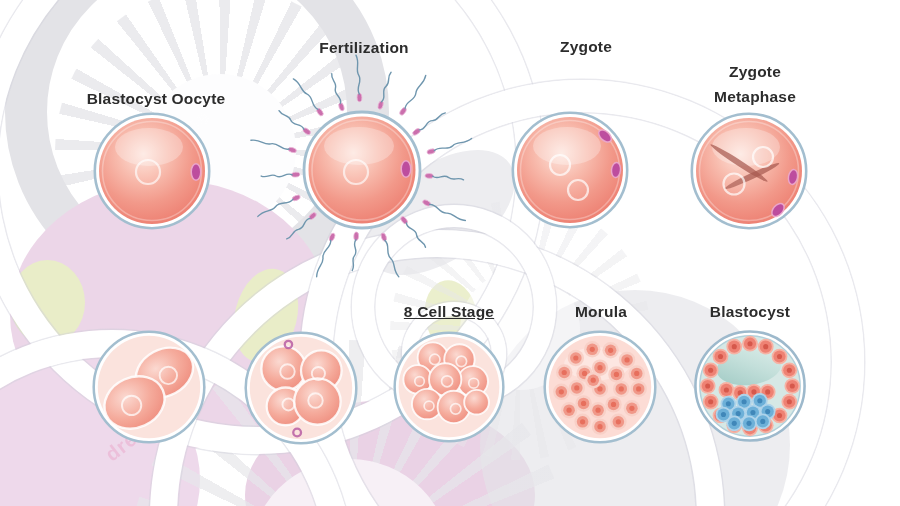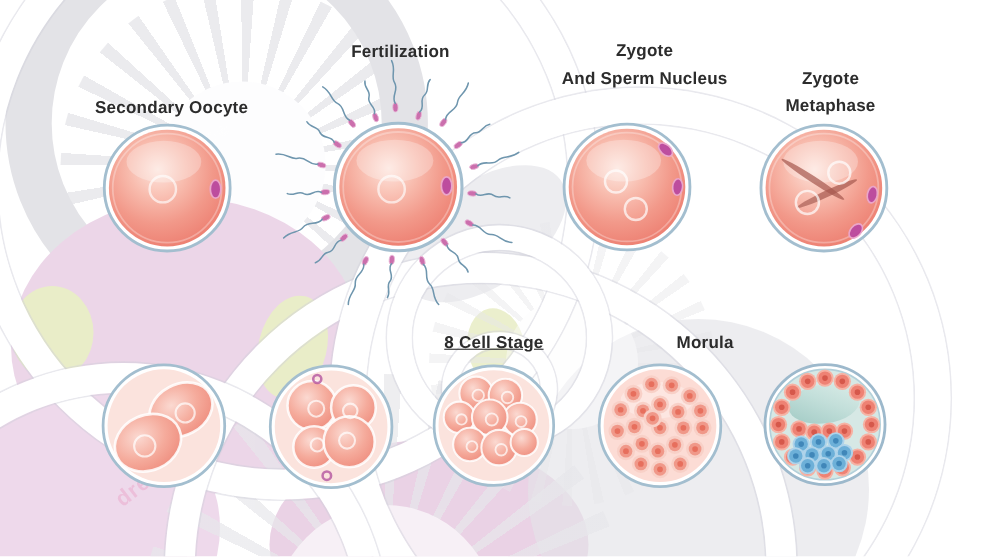--- a/index.html
+++ b/index.html
@@ -89,38 +89,40 @@
       </g>
       <g id="bcell">
         <circle r="8" fill="#aed3ea"></circle>
           <circle r="6.2" fill="#6db0d8"></circle>
           <circle r="2.6" fill="#4087b9"></circle>
       </g>
     </defs>
   </svg>
 
   <div class="label" style="left:156px;top:86px;">
-    <span>Secondary Oocyte</span>
+    <span>Blastocyst Oocyte</span>
   </div>
   <div class="label" style="left:364px;top:35px;">
     <span>Fertilization</span>
   </div>
   <div class="label" style="left:586px;top:34px;">
     <div>Zygote</div>
-    <div>And Sperm Nucleus</div>
   </div>
   <div class="label" style="left:755px;top:59px;">
     <div>Zygote</div>
     <div>Metaphase</div>
   </div>
   <div class="label" style="left:449px;top:299px;text-decoration:underline;">
     <span>8 Cell Stage</span>
   </div>
-  <div class="label" style="left:601px;top:299px;margin-left:40px;">
+  <div class="label" style="left:601px;top:299px;">
     <span>Morula</span>
+  </div>
+  <div class="label" style="left:750px;top:299px;">
+    <span>Blastocyst</span>
   </div>
 
   <svg class="cell" style="left:92px;top:111px;" width="120" height="120" viewBox="0 0 120 120">
     <g>
       <circle cx="60" cy="60" r="57.2" fill="#ffffff" stroke="#a3becf" stroke-width="2.6"></circle>
       <circle cx="60" cy="60" r="53" fill="url(#eggBody)"></circle>
       <ellipse cx="57" cy="36" rx="34" ry="19" fill="#ffffff" opacity=".28"></ellipse>
       <circle cx="60" cy="60" r="49.5" fill="none" stroke="#ffffff" stroke-width="1.6" opacity=".3"></circle>
       <circle cx="56" cy="61" r="12" fill="rgba(255,255,255,.07)" stroke="#ffffff" stroke-width="2.2" opacity=".65"></circle>
       <ellipse cx="104" cy="61" rx="4.8" ry="8.2" fill="#bb4aa0" stroke="#eba7cd" stroke-width="1.6" opacity=".95"></ellipse>

